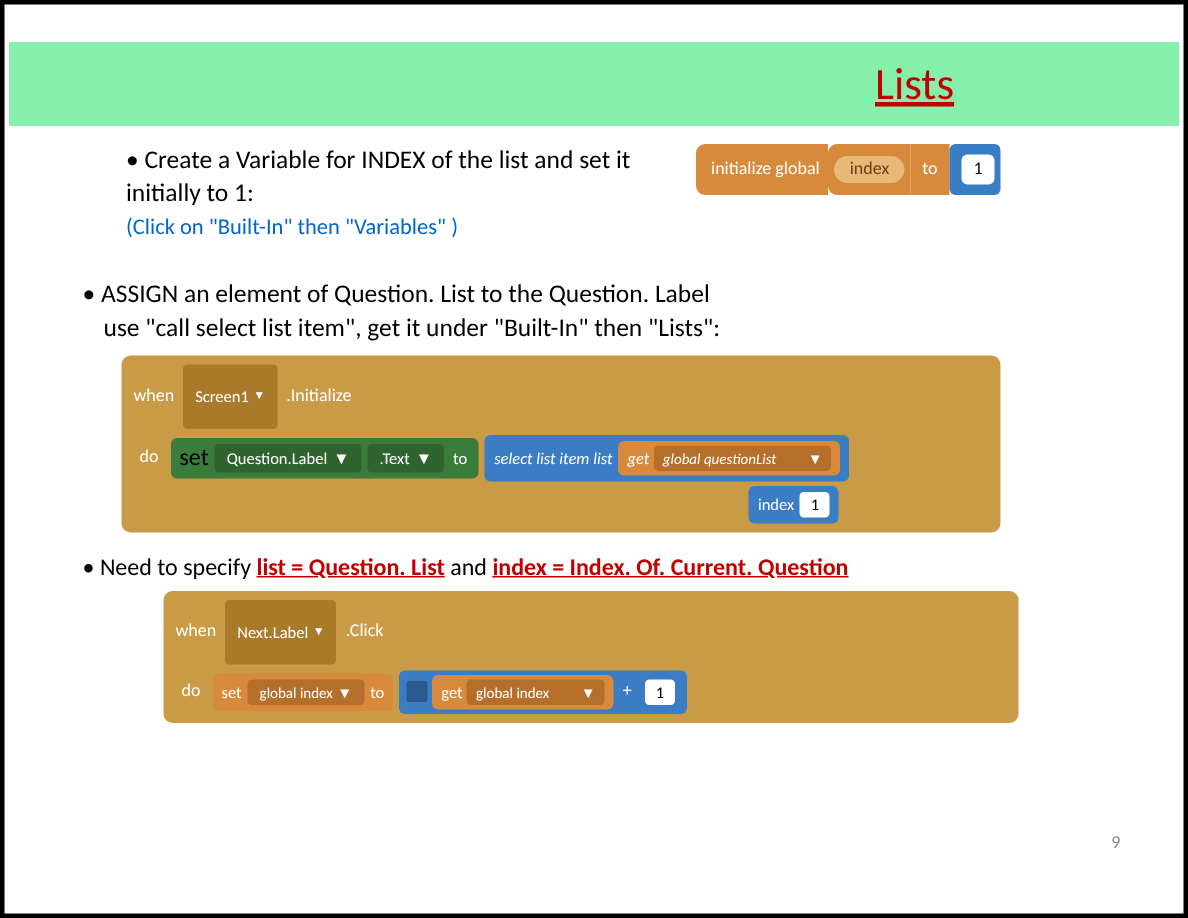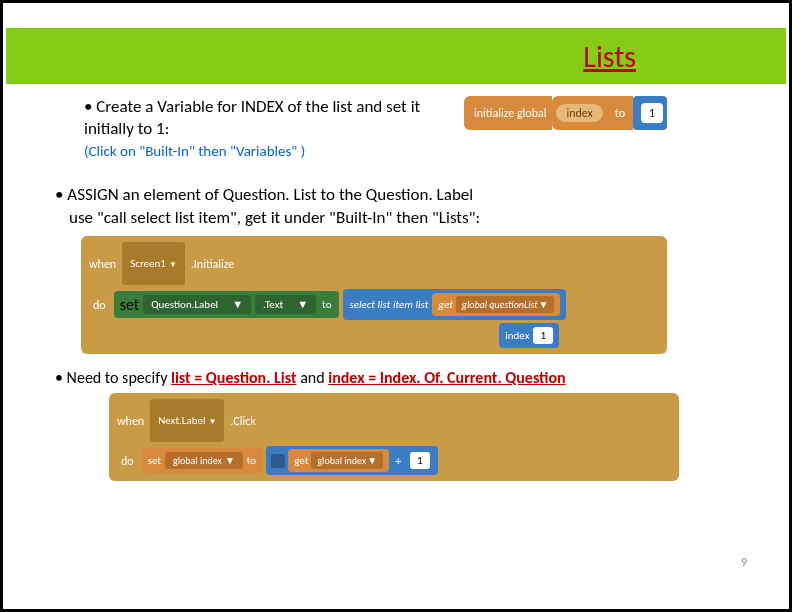--- a/index.html
+++ b/index.html
@@ -1,18 +1,18 @@
 <!DOCTYPE html>
 <html><head>
 <meta charset="utf-8">
 <style>
   * { margin: 0; padding: 0; box-sizing: border-box; }
   body { width: 792px; height: 612px; font-family: Calibri, Arial, sans-serif; background: #fff; position: relative; }
   .slide { width: 792px; height: 612px; border: 3px solid #000; position: relative; }
-  .title-bar { background: #84cc16; height: 56px; margin: 25px 3px 0 3px; display: flex; align-items: center; justify-content: flex-end; padding-right: 150px; }
+  .title-bar { background: #86efac; height: 56px; margin: 25px 3px 0 3px; display: flex; align-items: center; justify-content: flex-end; padding-right: 150px; }
   .title { color: #c00000; font-size: 30px; font-weight: normal; text-decoration: underline; text-decoration-color: #c00000; }
   .content { padding: 12px 45px 0 52px; }
   .subheading { color: #c00000; font-size: 18px; font-weight: bold; text-decoration: underline; margin-bottom: 18px; }
   .bullet-row { display: flex; align-items: flex-start; }
   .bullet-left { flex: 0 0 auto; margin-left: 29px; }
   .bullet1 { font-size: 17px; color: #000; line-height: 1.3; }
   .bullet1 .note { color: #0066cc; font-size: 15px; }
   .block1 { display: inline-block; vertical-align: top; margin-left: 20px; }
   .bullet2 { font-size: 17px; color: #000; line-height: 1.35; margin-top: 22px; }
   .bullet3 { font-size: 16px; color: #000; margin-top: 14px; }
@@ -31,25 +31,25 @@
 
   
   .block2-wrap { margin-top: 6px; margin-left: 26px; }
   .b2-outer { background: #c99b47; border-radius: 6px; padding: 6px 8px 6px 8px; width: 586px; position: relative; }
   .b2-head { display: flex; align-items: center; gap: 6px; font-size: 12px; color: #fff; }
   .b2-chip { background: #a87a2a; padding: 15px 8px; border-radius: 3px; color: #fff; font-size: 11px; display: flex; align-items: center; gap: 3px; }
   .b2-chip .tri { font-size: 8px; }
   .b2-do { display: flex; align-items: center; gap: 4px; margin-top: 4px; }
   .b2-do-label { color: #fff; font-size: 12px; padding: 0 4px; }
   .b2-green { background: #3a7d3a; display: flex; align-items: center; padding: 4px 6px; border-radius: 4px; gap: 4px; }
-  .b2-green-chip { background: #2f632f; color: #fff; font-size: 11px; padding: 3px 8px; border-radius: 3px; display: flex; align-items: center; gap: 14px; }
+  .b2-green-chip { background: #2f632f; color: #fff; font-size: 11px; padding: 3px 8px; border-radius: 3px; display: flex; align-items: center; gap: 4px; }
   .b2-green .to { color: #fff; font-size: 11px; padding: 0 2px; }
   .b2-bluewide { background: #3b7dc4; display: flex; align-items: center; padding: 4px 6px; border-radius: 4px; gap: 4px; color: #fff; font-size: 11px; flex-wrap: nowrap; font-style: italic; }
   .b2-get { background: #d88a3c; padding: 3px 6px; border-radius: 4px; display: flex; align-items: center; gap: 3px; color: #fff; font-size: 11px; }
-  .b2-get-chip { background: #b56f2a; padding: 2px 6px; border-radius: 3px; font-size: 10px; display: flex; align-items: center; gap: 1px; }
+  .b2-get-chip { background: #b56f2a; padding: 2px 6px; border-radius: 3px; font-size: 10px; display: flex; align-items: center; gap: 21px; }
   .b2-row2 { display: flex; align-items: center; justify-content: flex-end; margin-top: 3px; padding-right: 100px; }
   .b2-idx { background: #3b7dc4; color: #fff; font-size: 11px; padding: 4px 6px; border-radius: 4px; display: flex; align-items: center; gap: 4px; }
   .b2-idx .num { background: #fff; color: #000; padding: 2px 7px; border-radius: 3px; font-size: 11px; }
 
   
   .block3-wrap { margin-top: 6px; margin-left: 54px; }
   .b3-outer { background: #c99b47; border-radius: 6px; padding: 6px 8px; width: 570px; }
   .b3-head { display: flex; align-items: center; gap: 6px; font-size: 12px; color: #fff; }
   .b3-do { display: flex; align-items: center; gap: 4px; margin-top: 4px; }
   .b3-orange-set { background: #d88a3c; display: flex; align-items: center; padding: 4px 6px; border-radius: 4px; gap: 4px; color: #fff; font-size: 11px; }

